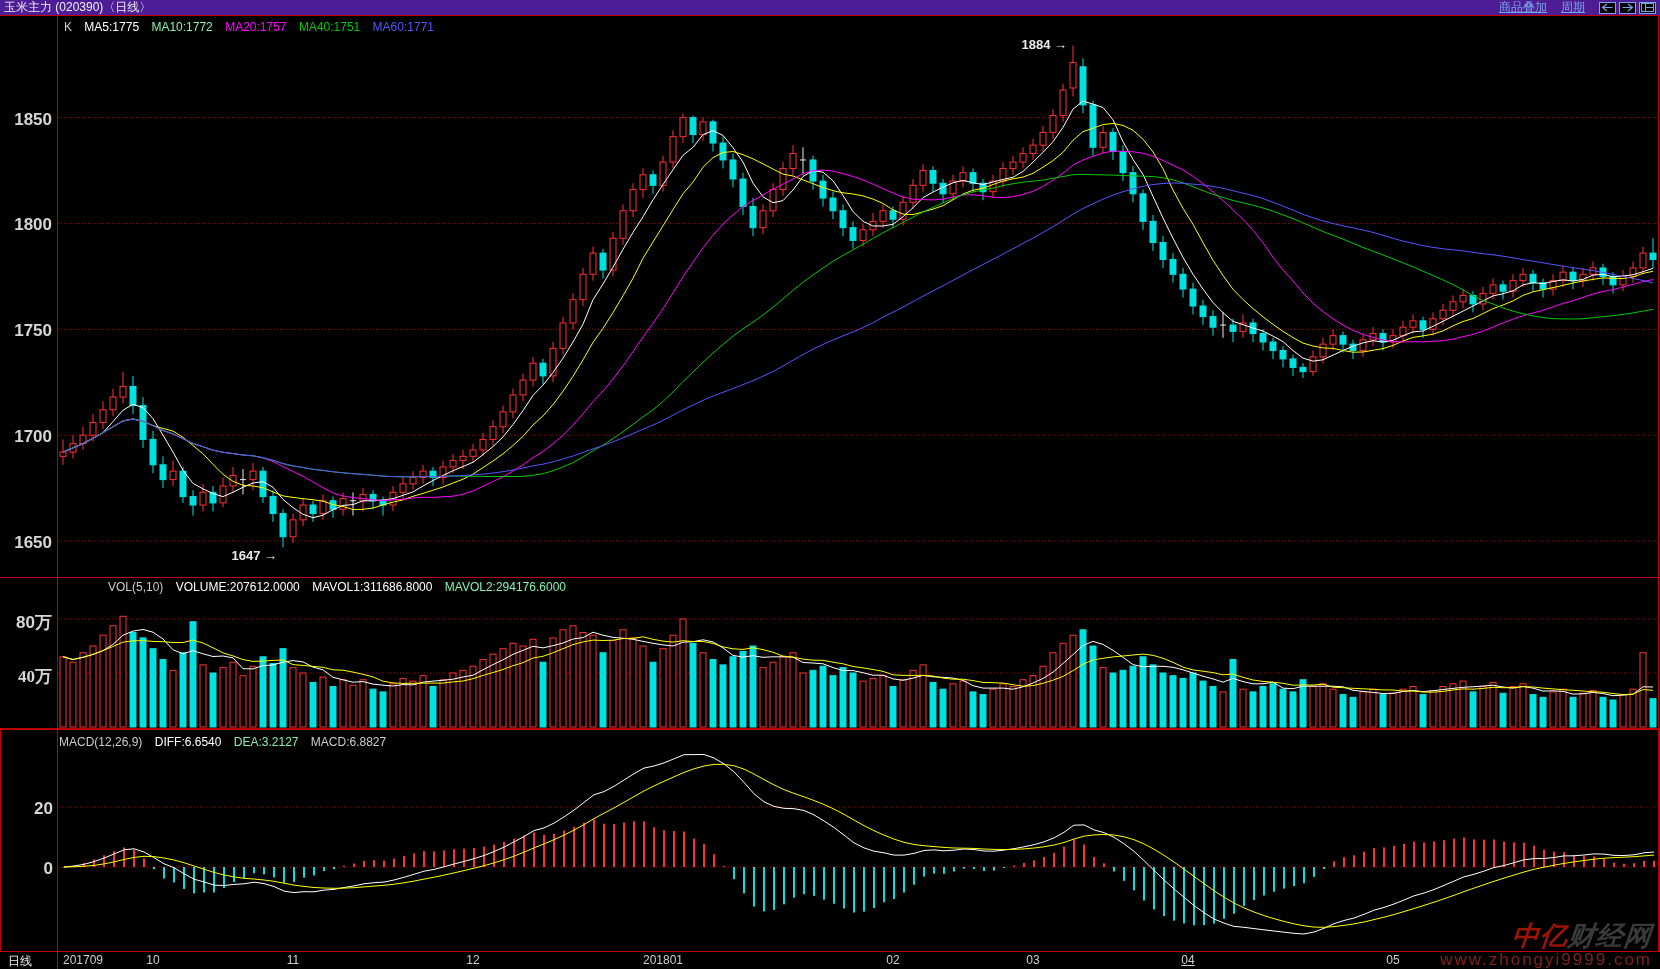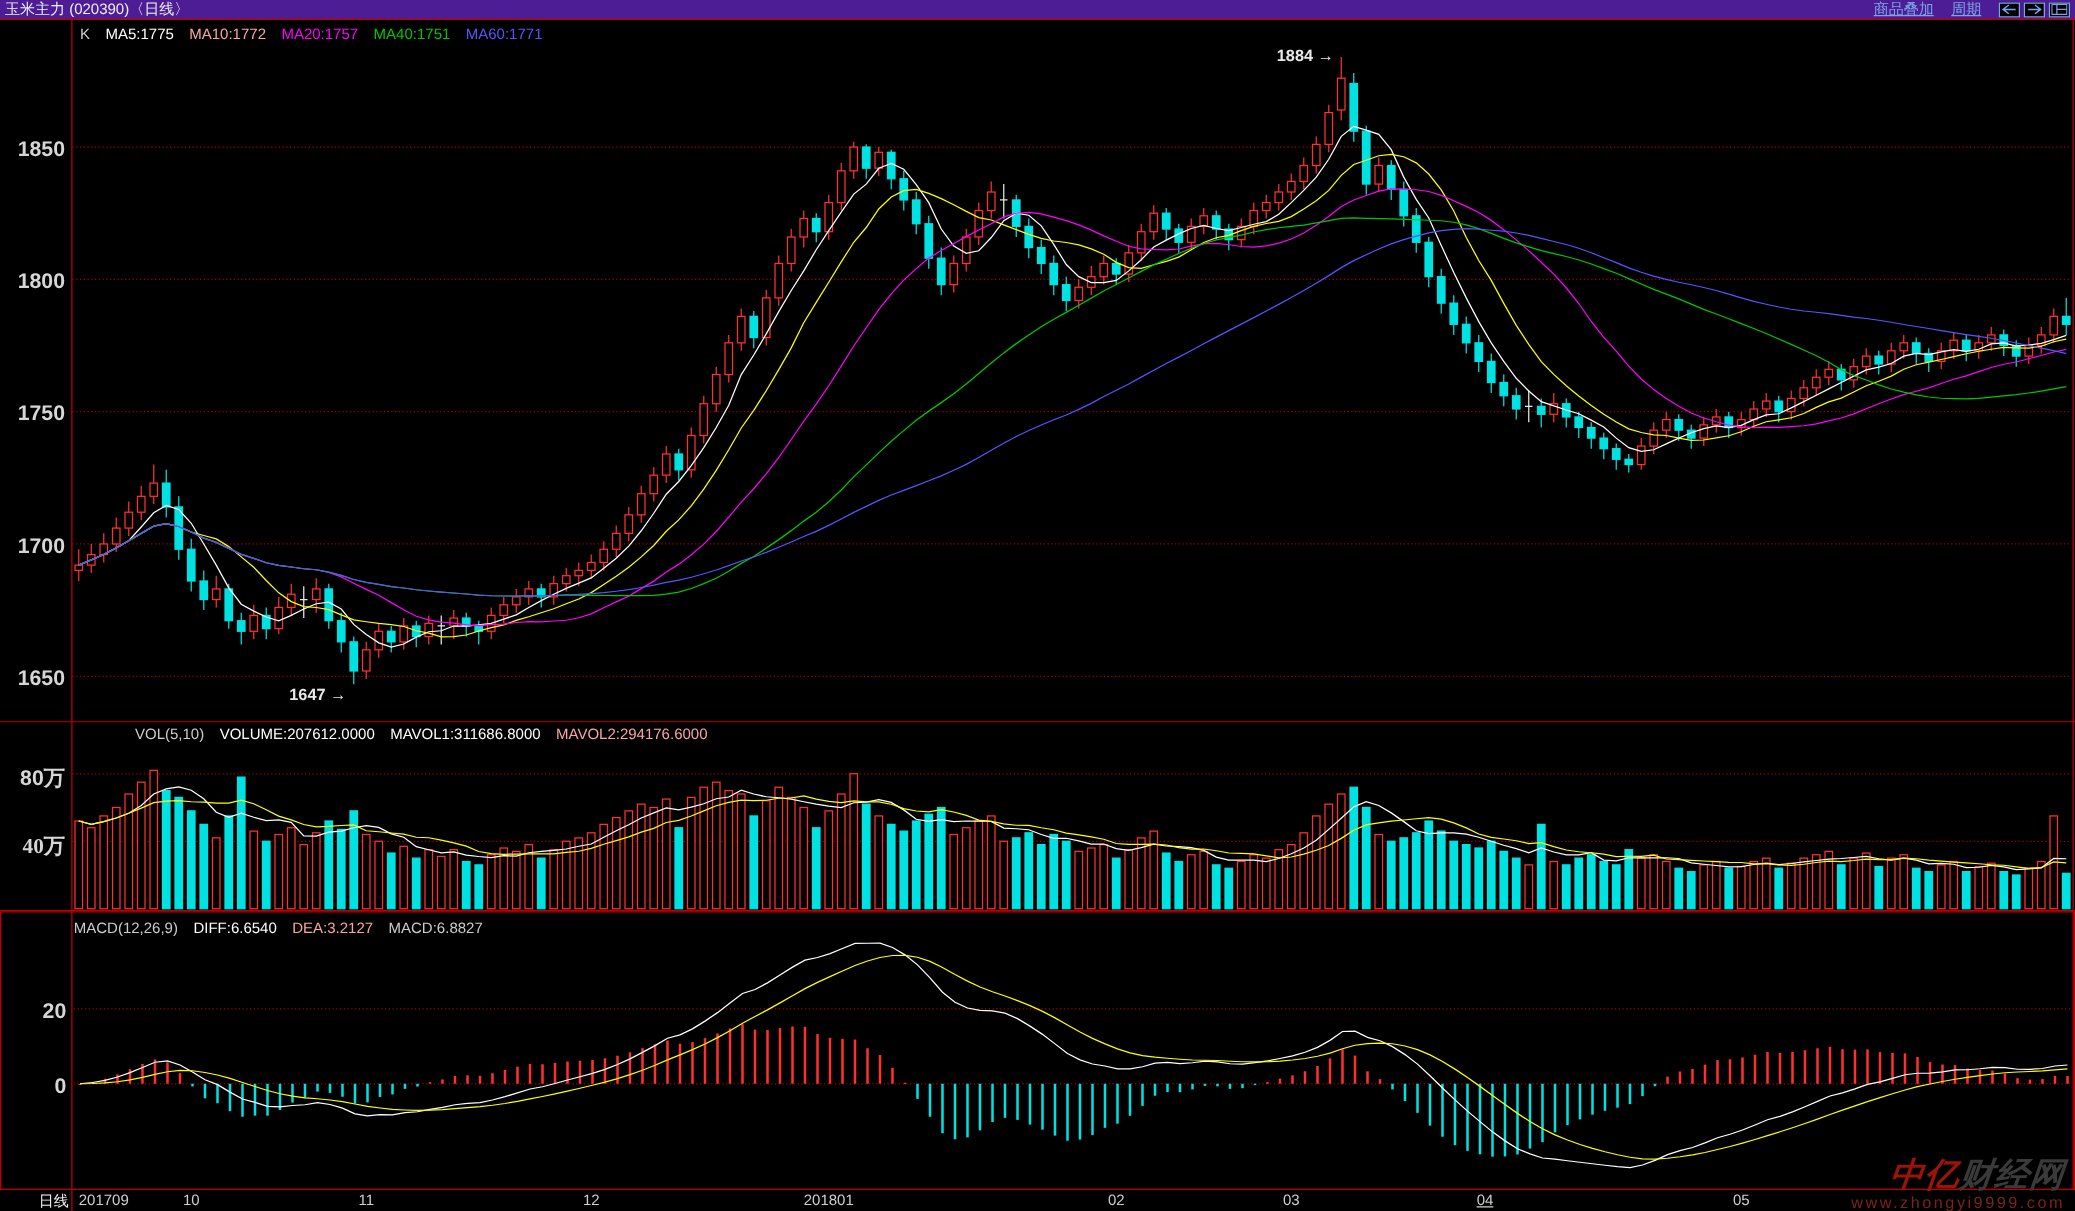--- a/index.html
+++ b/index.html
@@ -21,30 +21,30 @@
   .panel svg{position:absolute;left:0;top:0;}
   .legend{position:absolute;left:64px;top:4px;font-size:12px;white-space:nowrap;z-index:5;}
   .legend span{margin-right:9px;}
   #panel-vol .legend{top:2px;left:60px;margin-left:48px;}
   #panel-macd .legend{top:5px;left:58px;}
   .ytick{position:absolute;left:2px;width:50px;text-align:right;font-size:17px;font-weight:bold;
          color:#d6d6d6;z-index:4;}
   .axis-vline{position:absolute;left:57px;top:16px;width:1px;height:953px;background:#c00000;z-index:6;}
   .right-vline{position:absolute;left:1658px;top:16px;width:1px;height:936px;background:#c00000;z-index:6;}
   .xaxis{position:absolute;left:0;top:952px;width:1660px;height:17px;background:#000;font-size:12px;}
-  .xaxis .period{position:absolute;left:8px;top:1px;width:47px;text-align:right;color:#efefef;}
+  .xaxis .period{position:absolute;left:8px;top:1px;width:47px;color:#efefef;}
   .xtick{position:absolute;top:1px;width:70px;margin-left:-35px;text-align:center;color:#cfcfcf;}
   .anno{position:absolute;width:80px;text-align:right;font-size:13px;font-weight:bold;color:#e8e8e8;
         z-index:7;white-space:nowrap;}
   .watermark{position:absolute;right:8px;bottom:1px;text-align:right;z-index:9;line-height:1;}
   .wm-title{font-size:27px;font-weight:bold;font-style:italic;letter-spacing:1px;transform:skewX(-6deg);}
   .wm-red{color:#9c1408;}
   .wm-gray{color:#3a3a3a;}
-  .wm-url{font-size:13px;color:#7c241a;letter-spacing:2px;margin-top:1px;}
-  .c0{color:#cccccc}.c1{color:#ffffff}.c2{color:#fca5a5}.c3{color:#ff00ff}.c4{color:#00c800}.c5{color:#5555ff}
+  .wm-url{font-size:17px;color:#7c241a;letter-spacing:2px;margin-top:1px;}
+  .c0{color:#cccccc}.c1{color:#ffffff}.c2{color:#86efac}.c3{color:#ff00ff}.c4{color:#00c800}.c5{color:#5555ff}
 </style>
 </head>
 <body>
 
 <div class="topbar">
   <span class="title">玉米主力 (020390)〈日线〉</span>
   <div class="topbar-right">
     <span class="tlink">商品叠加</span>
     <span class="tlink">周期</span>
     <span class="iconrow">

